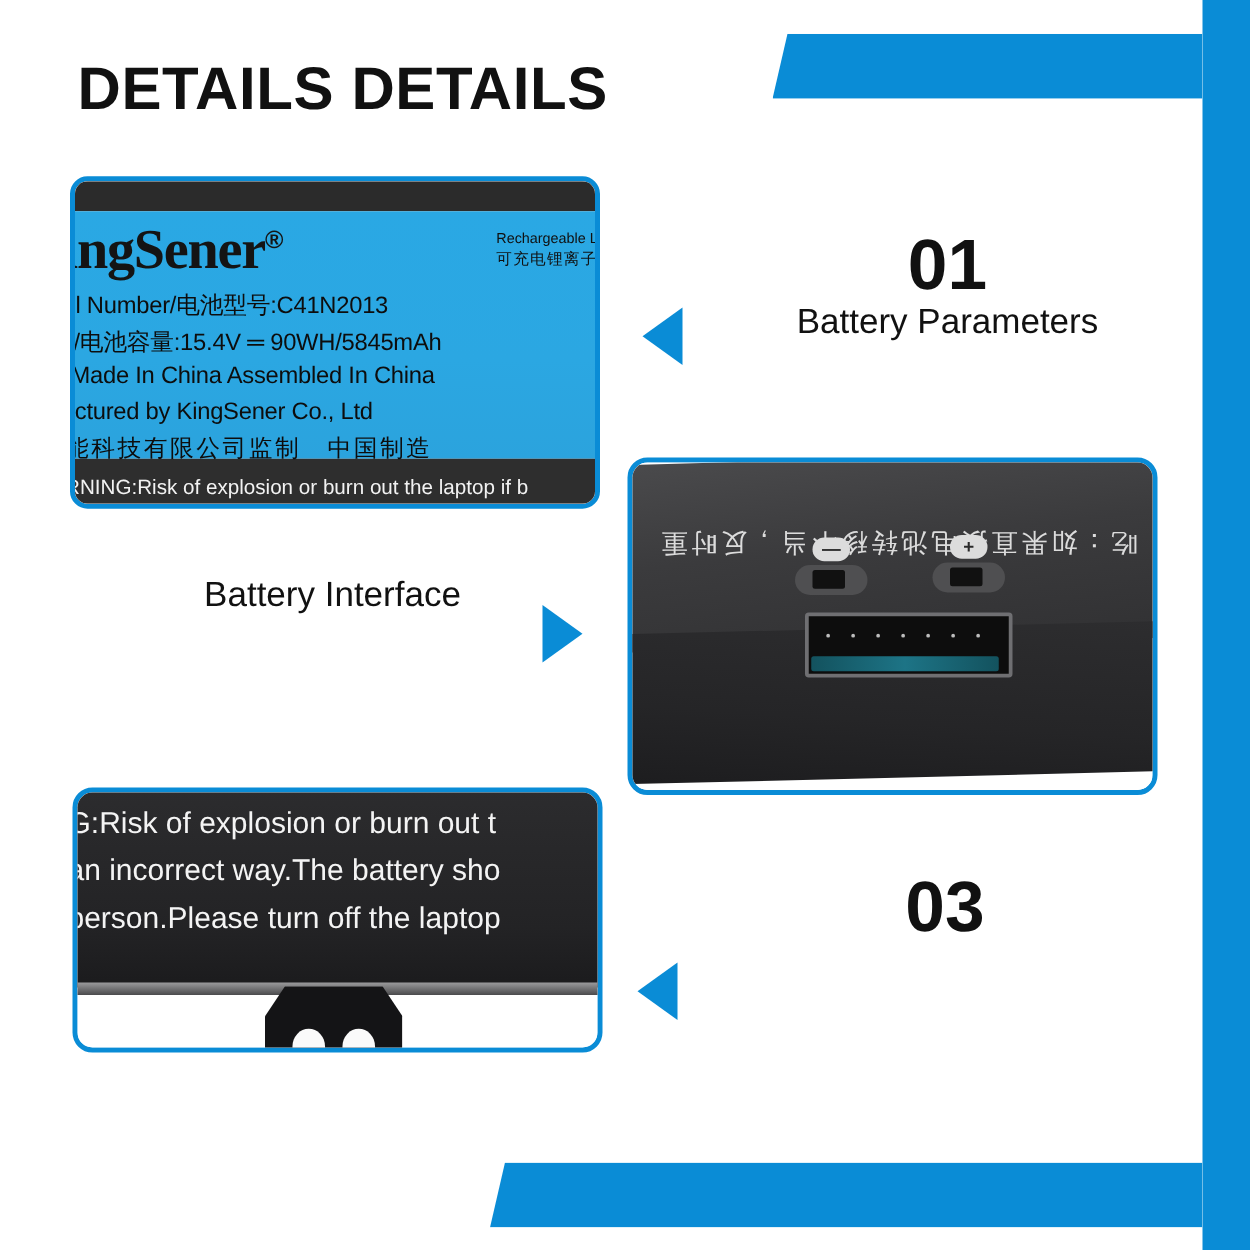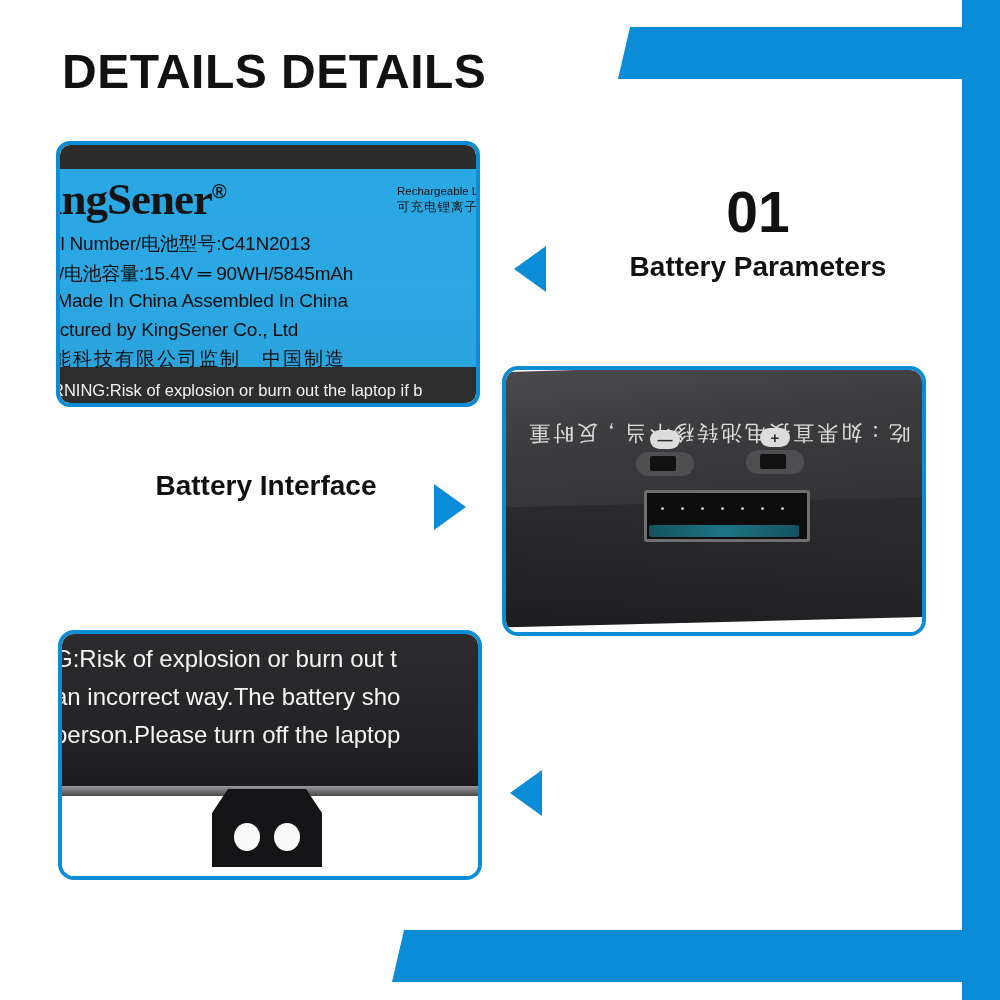--- a/index.html
+++ b/index.html
@@ -42,21 +42,21 @@
   .l2{left:-22px;top:116px;}
   .l3{left:-18px;top:145px;}
   .l4{left:-26px;top:174px;}
   .l5{left:-8px;top:201px;letter-spacing:2px;}
   .warn{position:absolute;left:-8px;top:236px;color:#f2f2f2;font-size:16.5px;
         font-weight:500;white-space:nowrap;}
 
   
   .card-iface{left:502px;top:366px;width:424px;height:270px;}
   
-  .card-buckle{left:58px;top:630px;width:424px;height:250px;}
+  .card-buckle{left:58px;top:630px;width:424px;height:212px;}
 
   .photo-bg{position:absolute;inset:0;background:#fff;}
 
   
   .if-body{position:absolute;left:-6px;top:-4px;width:440px;height:150px;
            background:linear-gradient(175deg,#4a4a4c 0%,#3b3b3d 45%,#313133 100%);
            transform:rotate(-1.6deg);}
   .if-lower{position:absolute;left:-6px;top:132px;width:442px;height:120px;
             background:linear-gradient(185deg,#2d2d2f 0%,#252527 60%,#1d1d1f 100%);
             transform:rotate(-1.4deg);}
@@ -86,21 +86,21 @@
            background:linear-gradient(180deg,#9a9a9c,#4a4a4c);}
   .buckle{position:absolute;left:150px;top:155px;width:110px;height:78px;
           background:#141416;clip-path:polygon(16px 0,94px 0,110px 24px,110px 78px,0 78px,0 24px);}
   .buckle-hole{position:absolute;top:34px;width:26px;height:28px;border-radius:50%;
                background:#fafafa;}
   .bh1{left:22px;} .bh2{left:62px;}
 
   
   .callout{position:absolute;text-align:center;}
   .callout .num{font-size:57px;font-weight:bold;color:#111;line-height:1;}
-  .callout .cap{font-size:28px;font-weight:bold;color:#111;margin-top:10px;white-space:nowrap;}
+  .callout .cap{font-size:28px;font-weight:normal;color:#111;white-space:nowrap;}
 
   .co1{left:598px;top:184px;width:320px;}
   .co2{left:118px;top:460px;width:296px;}
   .co3{left:596px;top:698px;width:320px;}
 
   .tri{position:absolute;width:0;height:0;}
   .tri-left{border-top:23px solid transparent;border-bottom:23px solid transparent;
             border-right:32px solid var(--blue);}
   .tri-right{border-top:23px solid transparent;border-bottom:23px solid transparent;
              border-left:32px solid var(--blue);}
@@ -193,13 +193,14 @@
     <div class="bk-edge"></div>
     <div class="buckle">
       <div class="buckle-hole bh1"></div>
       <div class="buckle-hole bh2"></div>
     </div>
   </div>
 </div>
 
 <div class="tri tri-left tri3"></div>
 <div class="callout co3">
+  <div class="num">03</div>
 </div>
 
 </body></html>

